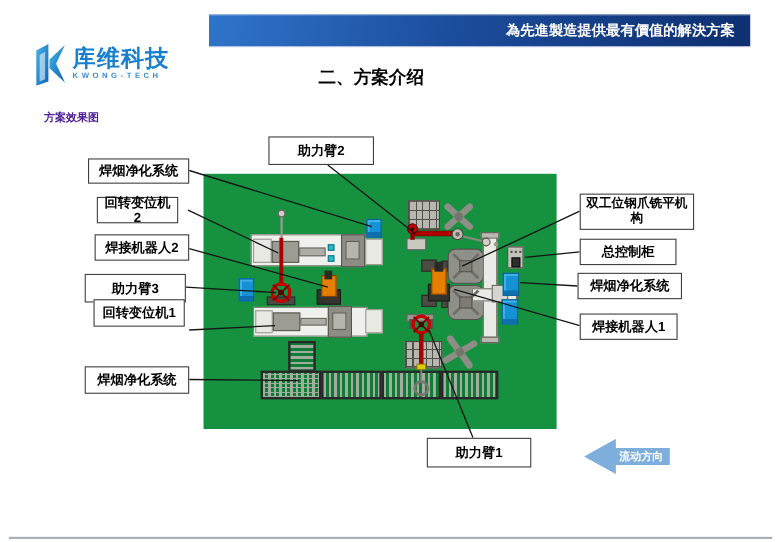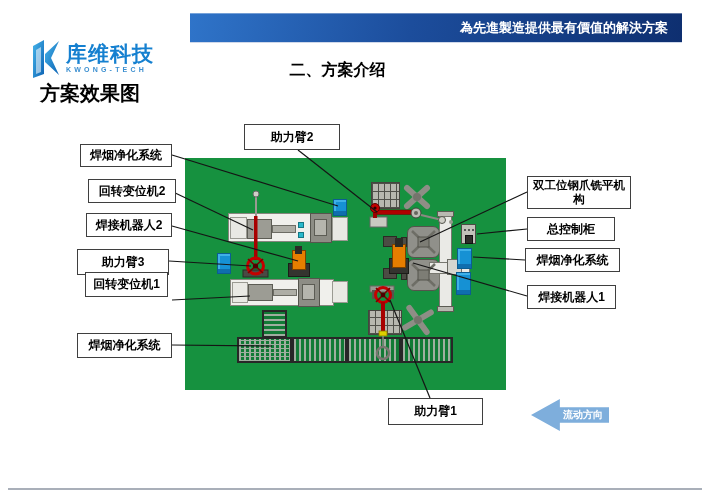--- a/index.html
+++ b/index.html
@@ -14,28 +14,28 @@
   .logo-sub  { font-size:7px; font-weight:bold; color:#3b8fd0; letter-spacing:3.2px; margin-top:2px; }
   .banner { position:absolute; left:190px; top:13px; width:492px; height:29px;
             background:linear-gradient(100deg,#2f74c9 0%,#1c4d9c 45%,#0e2f70 100%);
             color:#fff; font-size:13px; font-weight:bold; display:flex; align-items:center;
             justify-content:flex-end; padding-right:14px;
             box-shadow:inset 0 1px 0 rgba(255,255,255,.35), 0 1px 0 #cfd8ea; }
 
   
   .slide-title { position:absolute; left:200px; top:60px; width:275px; text-align:center;
                  font-size:16px; font-weight:600; color:#000; }
-  .slide-subtitle { position:absolute; left:40px; top:80px; font-size:20px; font-weight:bold; color:#000000; }
+  .slide-subtitle { position:absolute; left:40px; top:100px; font-size:10px; font-weight:bold; color:#4c1d95; }
 
   
   .callout { position:absolute; background:#fff; border:1.5px solid #3f3f3f; z-index:6;
              display:flex; align-items:center; justify-content:center; text-align:center;
              font-size:12px; font-weight:bold; color:#000; line-height:1.2; padding:1px 3px; }
   .c-fume-l { left:80px;  top:144px; width:92px;  height:23px; }
-  .c-pos2   { left:88px;  top:179px; width:88px;  height:24px;text-align:center; }
+  .c-pos2   { left:88px;  top:179px; width:74px;  height:24px;text-align:center; }
   .c-rob2   { left:86px;  top:213px; width:86px;  height:24px; }
   .c-arm3   { left:77px;  top:249px; width:92px;  height:26px; }
   .c-pos1   { left:85px;  top:272px; width:83px;  height:25px; }
   .c-conv   { left:77px;  top:333px; width:95px;  height:25px; }
   .c-arm2   { left:244px; top:124px; width:96px;  height:26px; }
   .c-mill   { left:527px; top:176px; width:104px; height:33px; font-size:11.5px; }
   .c-ctrl   { left:527px; top:217px; width:88px;  height:24px; }
   .c-fume-r { left:525px; top:248px; width:95px;  height:24px; }
   .c-rob1   { left:527px; top:285px; width:89px;  height:24px; }
   .c-arm1   { left:388px; top:398px; width:95px;  height:27px; }

